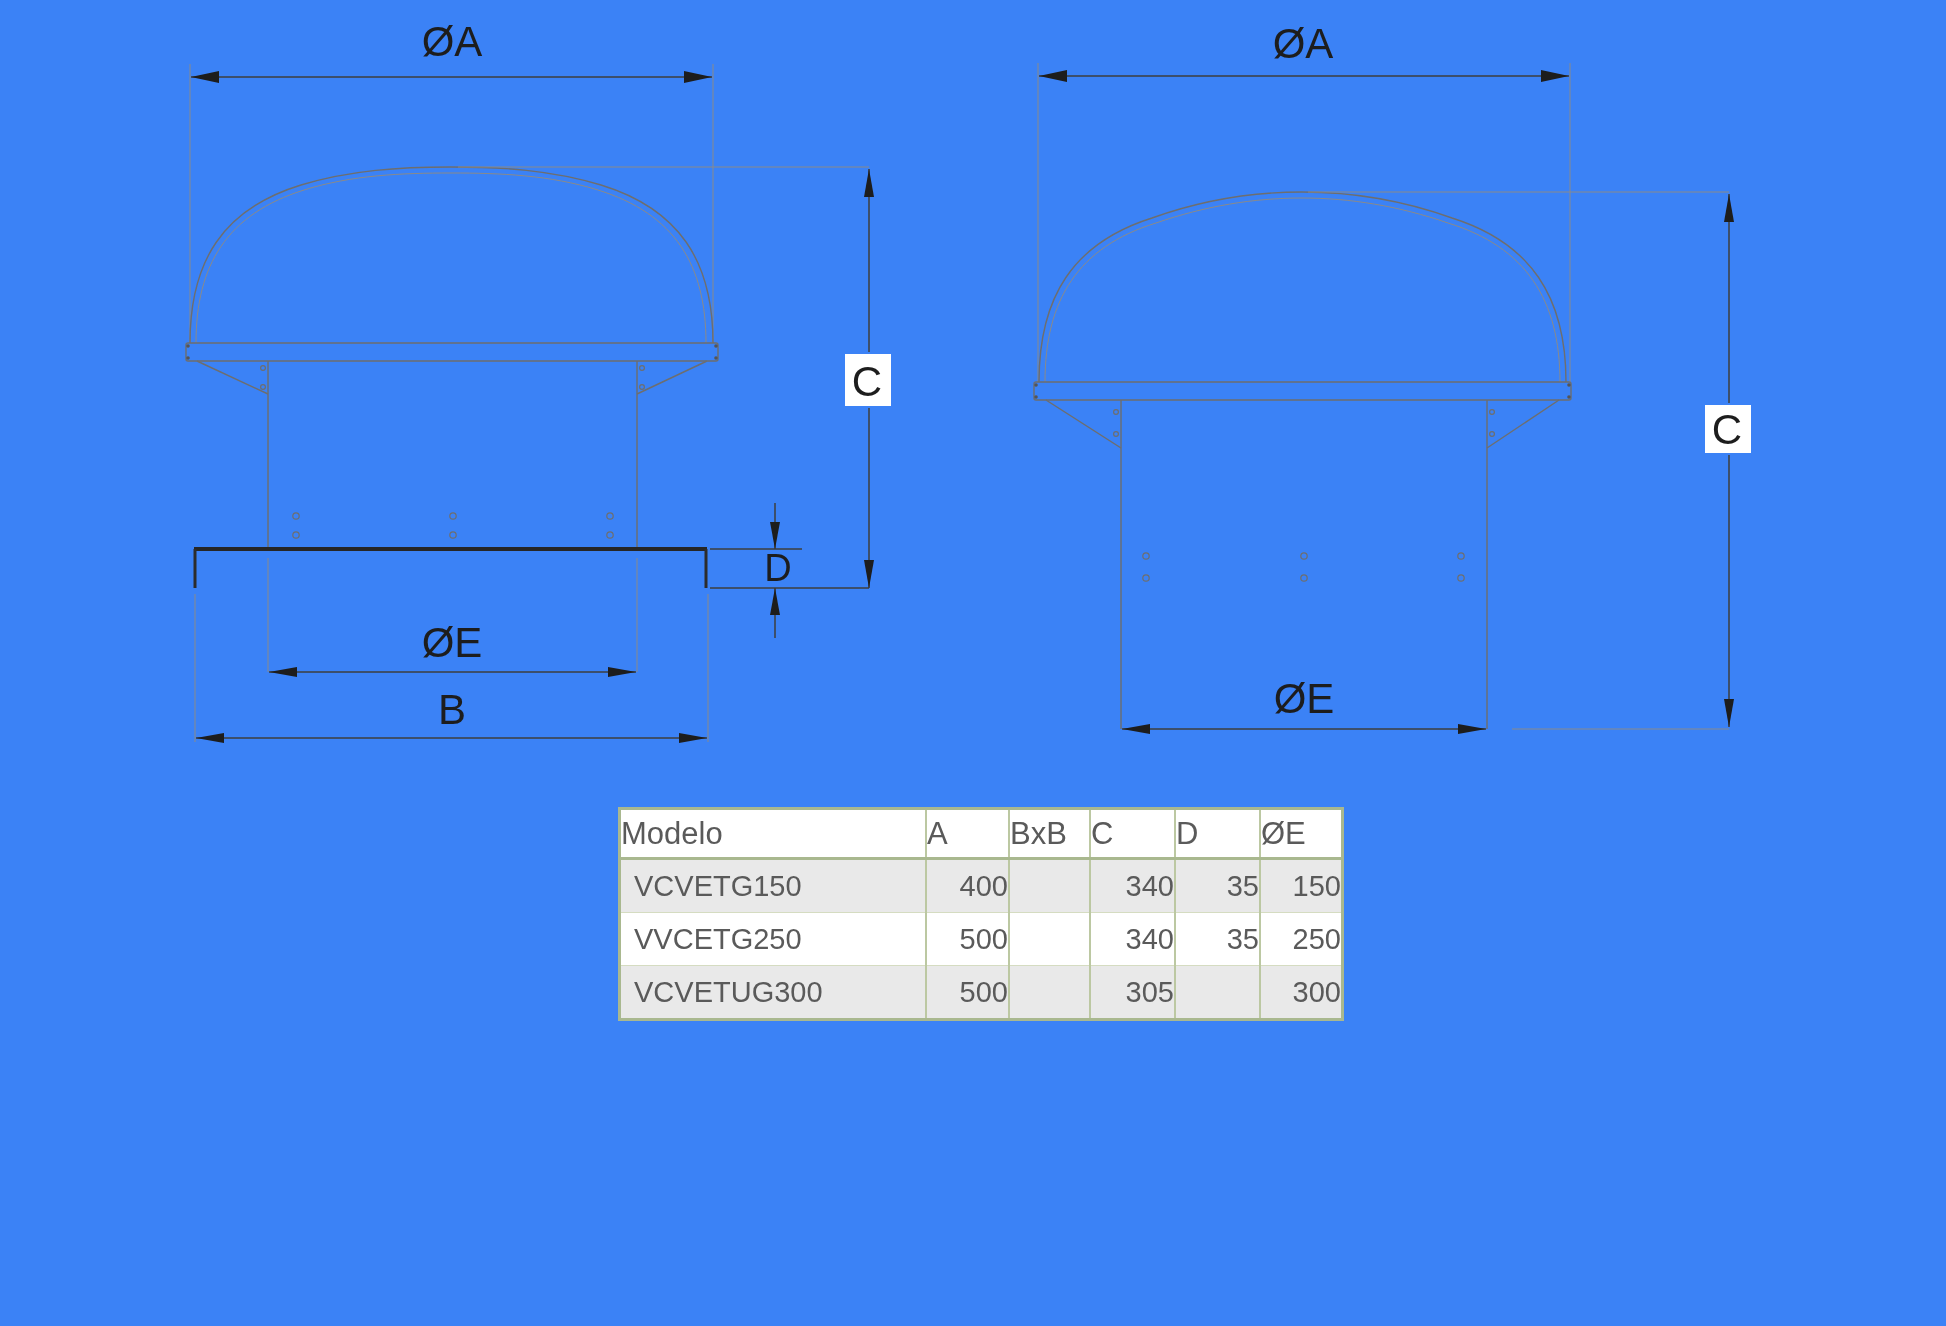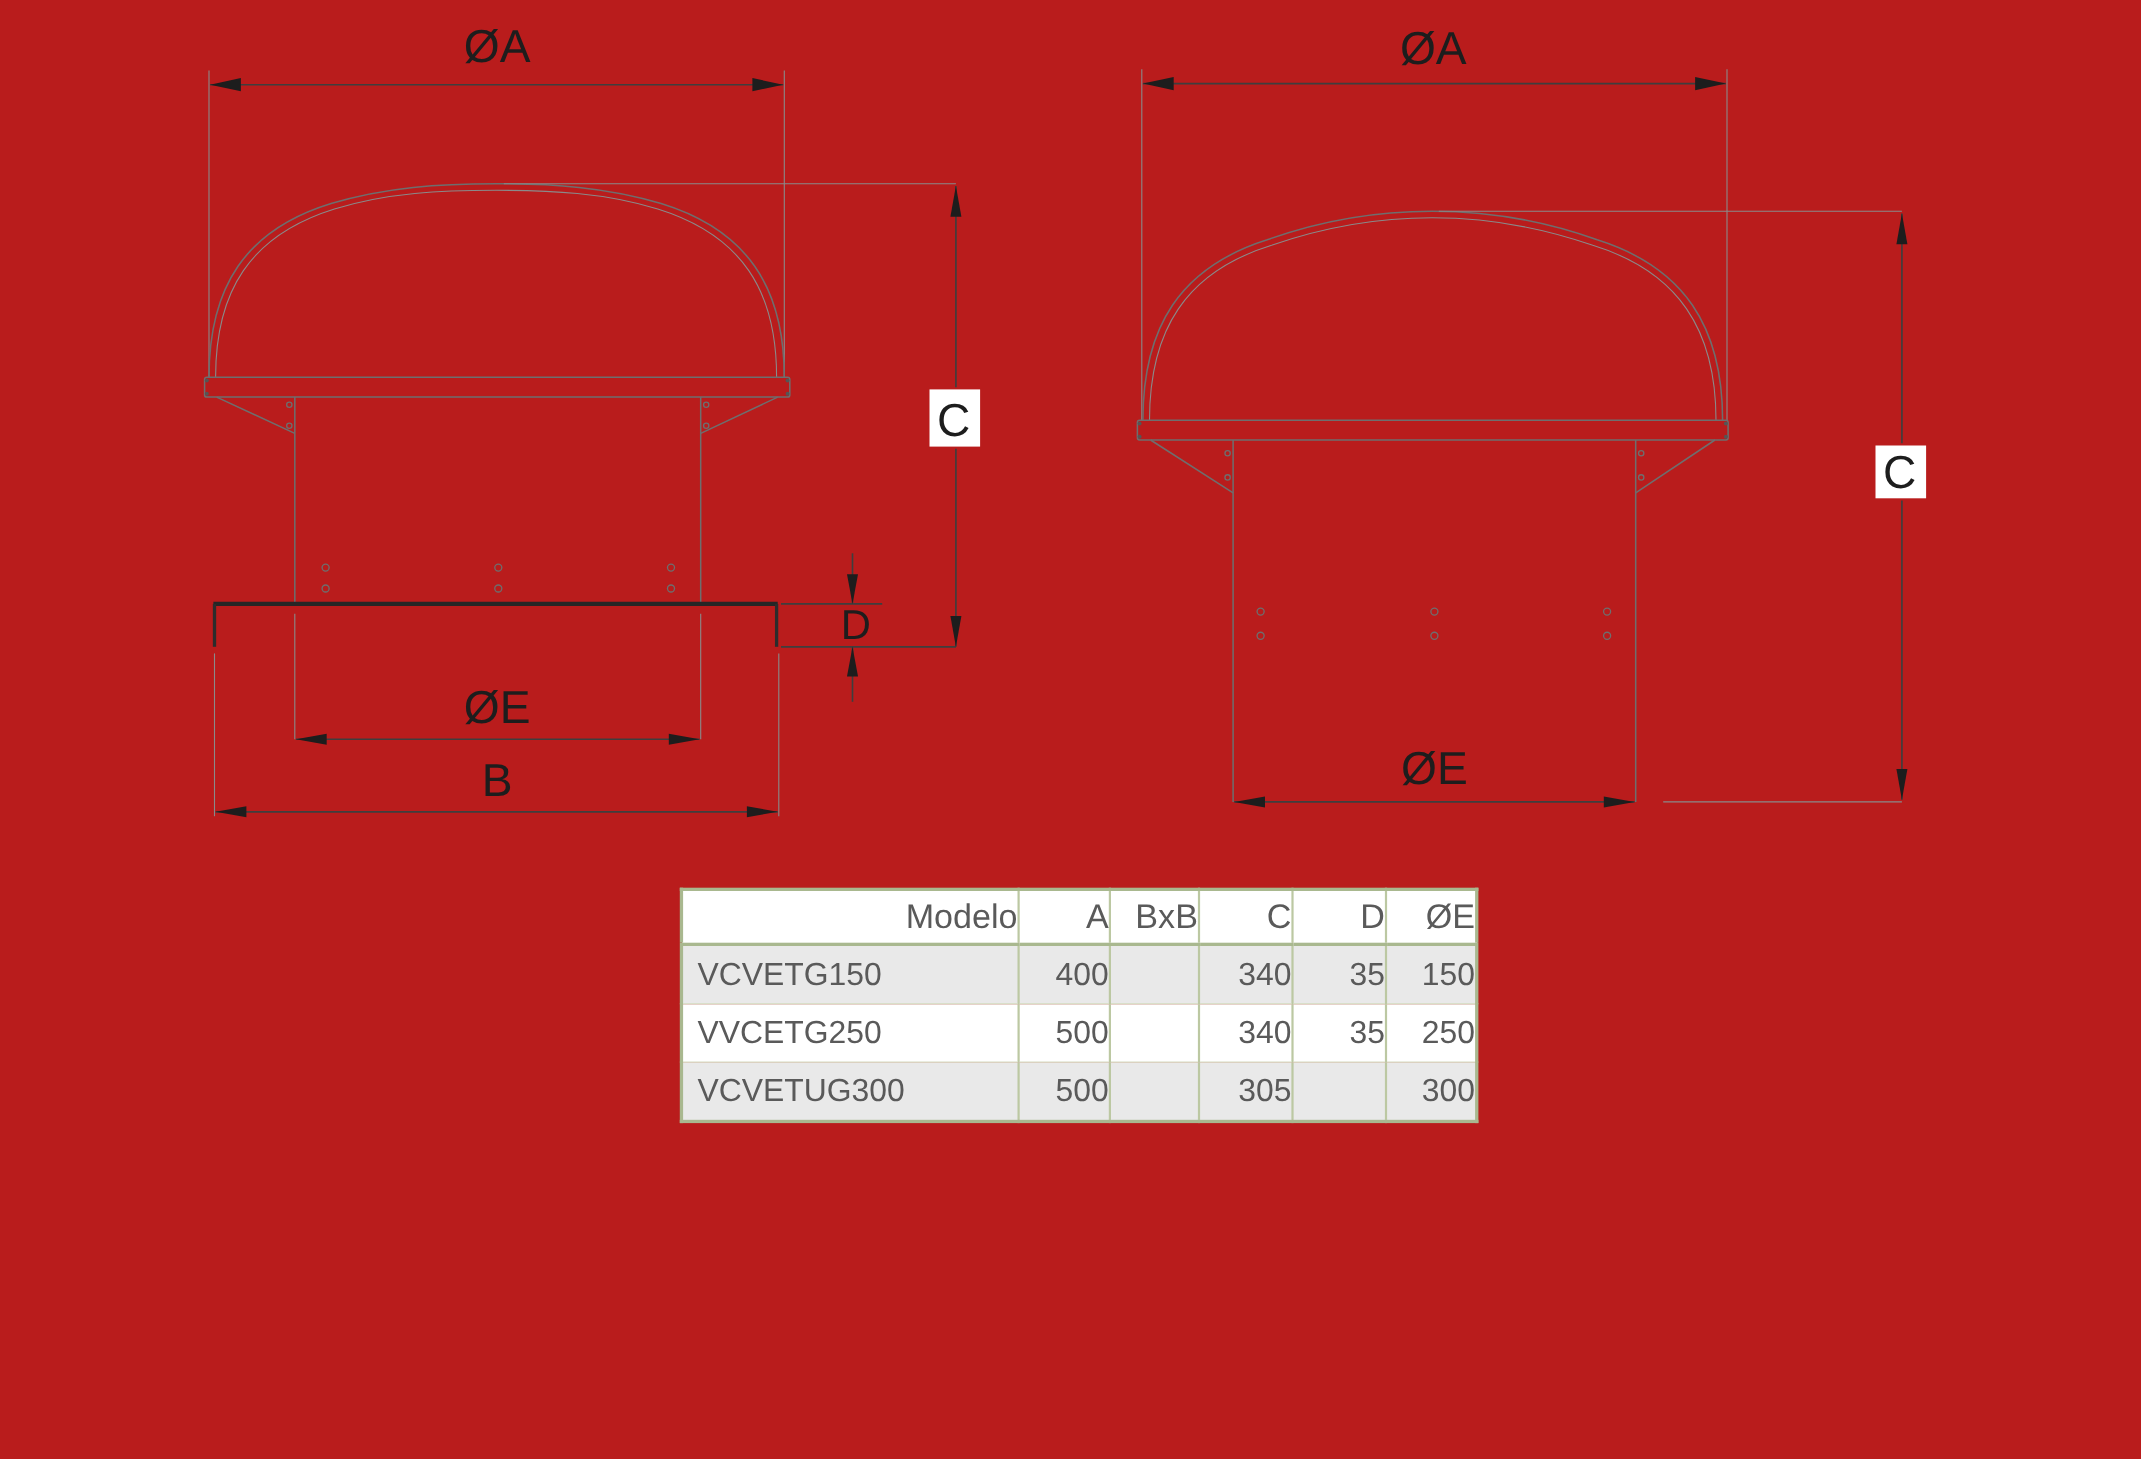--- a/index.html
+++ b/index.html
@@ -1,16 +1,16 @@
 <!DOCTYPE html>
 <html><head>
 <meta charset="utf-8">
 <style>
   html,body{margin:0;padding:0;background:#ffffff;}
-  .page{position:relative;width:1946px;height:1326px;background:#b91c1c;overflow:hidden;
+  .page{position:relative;width:1946px;height:1326px;background:#3b82f6;overflow:hidden;
         font-family:"Liberation Sans",sans-serif;}
   .drawing{position:absolute;left:0;top:0;width:1946px;height:780px;}
 
   
   .thin{stroke:#6e6e6e;stroke-width:1.4;fill:none;}
   .thin2{stroke:#8a8a8a;stroke-width:1;fill:none;}
   .dim{stroke:#3e3e3e;stroke-width:1.5;fill:none;}
   .thick{stroke:#262626;stroke-width:4;fill:none;}
   .lip{stroke:#2c2c2c;stroke-width:3;fill:none;}
   .arrow{fill:#1d1d1d;stroke:none;}
@@ -20,21 +20,21 @@
             text-anchor:middle;}
   .dimlabel.small{font-size:38px;}
   .labelmask{fill:#ffffff;stroke:none;}
 
   
   .spec-table{position:absolute;left:618px;top:807px;width:712px;
       border-collapse:collapse;table-layout:fixed;
       border:3px solid #a9b88f;color:#5a5a5a;}
   .spec-table th{height:47px;font-size:31px;font-weight:normal;background:#ffffff;
       border-left:2px solid #bcc8a2;border-right:2px solid #bcc8a2;
-      border-bottom:3px solid #a9b88f;text-align:right;padding:0;}
+      border-bottom:3px solid #a9b88f;text-align:left;padding:0;}
   .spec-table td{height:52px;font-size:29px;
       border-left:2px solid #bcc8a2;border-right:2px solid #bcc8a2;
       border-top:1px solid #d5dcc1;text-align:right;padding:0;}
   .spec-table th:nth-child(1){width:304px;}
   .spec-table th:nth-child(2){width:81px;}
   .spec-table th:nth-child(3){width:79px;}
   .spec-table th:nth-child(4){width:83px;}
   .spec-table th:nth-child(5){width:83px;}
   .spec-table th:nth-child(6){width:80px;}
   .spec-table td:first-child{text-align:left;padding-left:13px;margin-top:21px;}

